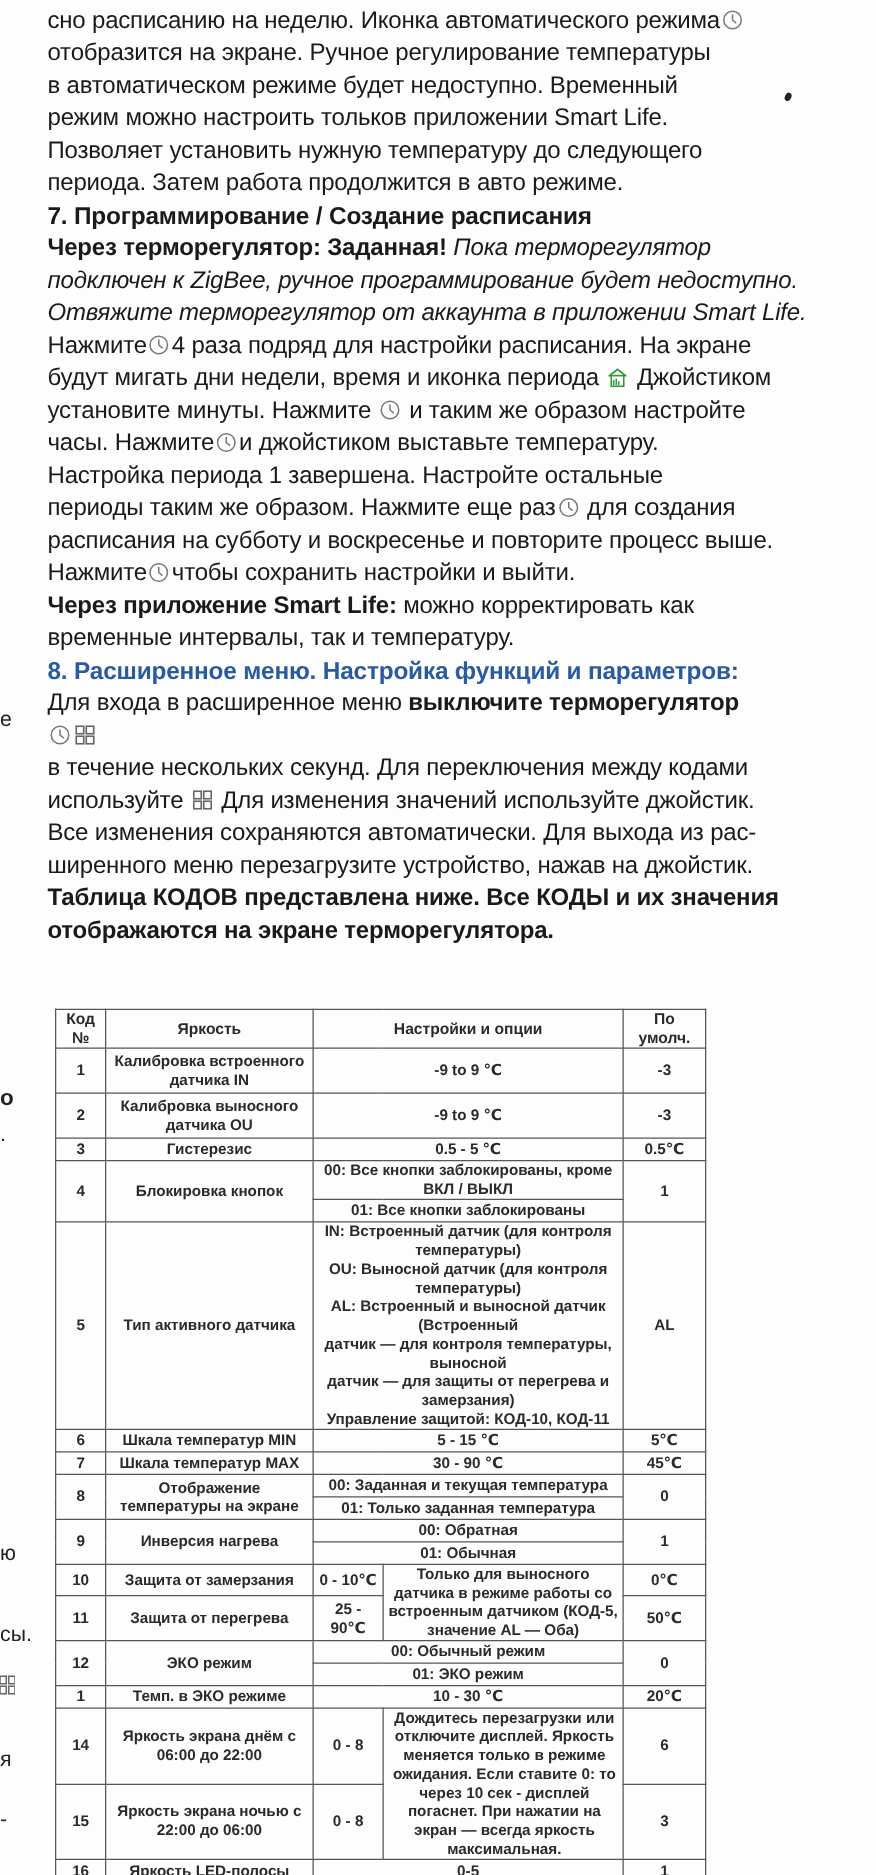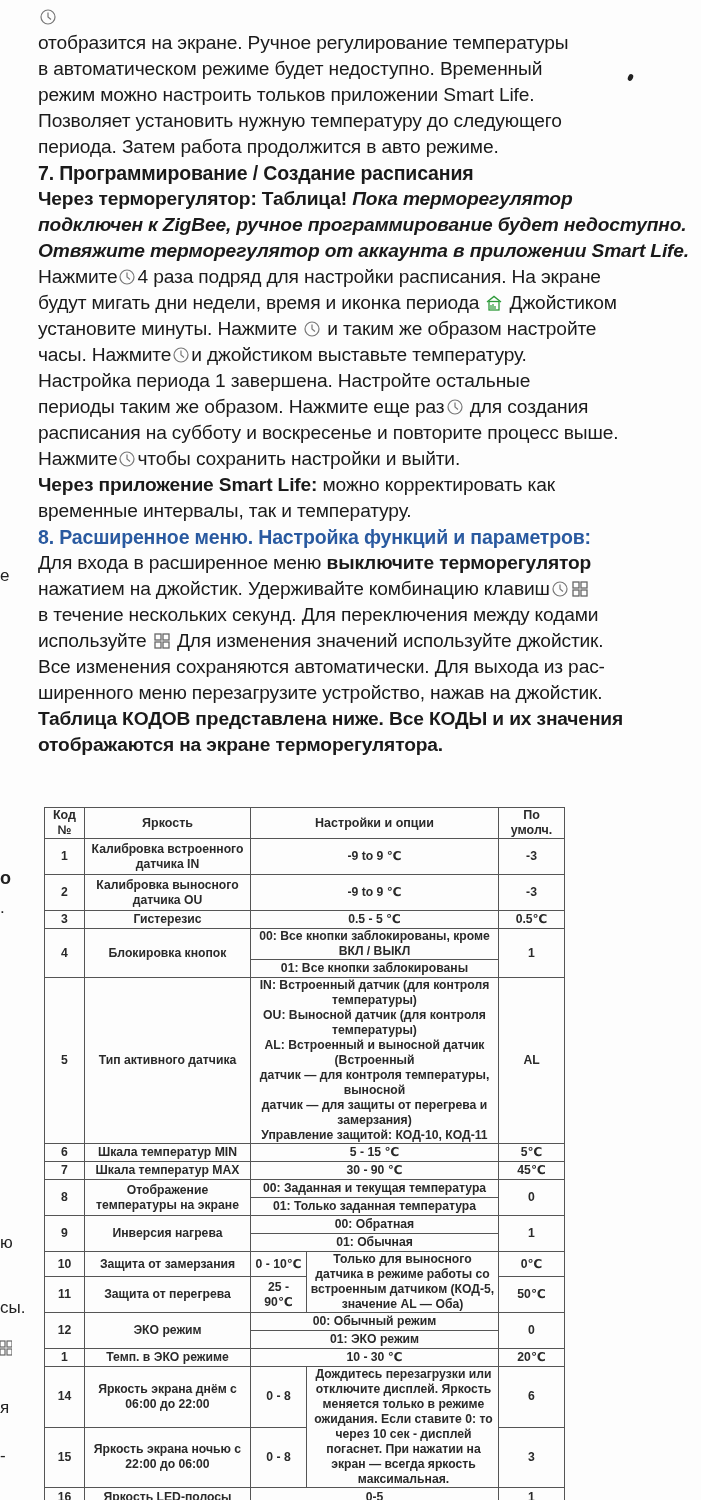--- a/index.html
+++ b/index.html
@@ -4,21 +4,21 @@
 <style>
   html, body { margin:0; padding:0; }
   body {
     width:701px; height:1500px; background:#fdfdfd; position:relative; overflow:hidden;
     font-family:"Liberation Sans", "DejaVu Sans", sans-serif; color:#1a1a1a;
   }
   .page { position:absolute; left:0; top:0; width:701px; height:1500px; }
   .text { position:absolute; left:38px; top:4px; width:665px; font-size:19.2px; line-height:26px; letter-spacing:-0.15px; white-space:nowrap; }
   .text p { margin:0; }
   .b { font-weight:bold; }
-  .i { font-style:italic;font-weight:bold; }
+  .i { font-style:italic; }
   .h7 { font-weight:bold; font-size:19.5px; }
   .h8 { font-weight:bold; color:#2a5aa0; font-size:19.5px; }
   .ico { display:inline-block; width:16px; height:16px; vertical-align:-2px; margin:0 2px; }
   .margin-frag { position:absolute; left:0; font-size:17px; color:#222; }
   .dot { position:absolute; left:628px; top:74px; width:5px; height:7px; background:#222; border-radius:50%; transform:rotate(25deg); }
   table.codes { position:absolute; left:44px; top:807px; width:521px; border-collapse:collapse; font-size:12.2px; font-weight:bold; color:#2a2a2a; }
   table.codes td, table.codes th { border:1px solid #555; text-align:center; padding:0 2px; line-height:15px; }
   table.codes th { height:28px; font-size:12.5px; }
   .c-num { width:40px; }
   .c-fn { width:166px; }
@@ -43,32 +43,32 @@
         <rect x="0" y="9" width="5" height="6" fill="none" stroke="#666" stroke-width="1.2"></rect>
         <rect x="7" y="1" width="5" height="6" fill="none" stroke="#666" stroke-width="1.2"></rect>
         <rect x="7" y="9" width="5" height="6" fill="none" stroke="#666" stroke-width="1.2"></rect>
       </svg>
   </div>
   <div class="margin-frag" style="top:1398px">я</div>
   <div class="margin-frag" style="top:1446px">-</div>
   <div class="dot"></div>
 
   <div class="text">
-    <p><span class="ico"><svg viewBox="0 0 16 16" width="16" height="16">
+    <p><span>сно расписанию на неделю. Иконка автоматического режима</span><span class="ico"><svg viewBox="0 0 16 16" width="16" height="16">
             <circle cx="8" cy="8" r="7" fill="none" stroke="#777" stroke-width="1.2"></circle>
             <path d="M8 3.5V8L11 10.5" stroke="#777" stroke-width="1.2" fill="none"></path>
           </svg></span></p>
     <p>отобразится на экране. Ручное регулирование температуры</p>
     <p>в автоматическом режиме будет недоступно. Временный</p>
     <p>режим можно настроить тольков приложении Smart Life.</p>
     <p>Позволяет установить нужную температуру до следующего</p>
     <p>периода. Затем работа продолжится в авто режиме.</p>
 
     <p class="h7">7. Программирование / Создание расписания</p>
-    <p><span class="b">Через терморегулятор:</span> <span class="b">Таблица!</span> <span class="i">Пока терморегулятор</span></p>
+    <p><span class="b">Через терморегулятор:</span> <span class="b">Заданная!</span> <span class="i">Пока терморегулятор</span></p>
     <p class="i">подключен к ZigBee, ручное программирование будет недоступно.</p>
     <p class="i">Отвяжите терморегулятор от аккаунта в приложении Smart Life.</p>
     <p><span>Нажмите</span><span class="ico"><svg viewBox="0 0 16 16" width="16" height="16">
             <circle cx="8" cy="8" r="7" fill="none" stroke="#777" stroke-width="1.2"></circle>
             <path d="M8 3.5V8L11 10.5" stroke="#777" stroke-width="1.2" fill="none"></path>
           </svg></span><span>4 раза подряд для настройки расписания. На экране</span></p>
     <p><span>будут мигать дни недели, время и иконка периода</span> <span class="ico"><svg viewBox="0 0 16 16" width="16" height="16">
             <path d="M1 7L8 1.5L15 7" fill="none" stroke="#2e9a3a" stroke-width="1.4"></path>
             <rect x="3" y="6.5" width="10" height="8.5" fill="none" stroke="#2e9a3a" stroke-width="1.3"></rect>
             <path d="M5 14V10M7 14V9M9 14V11" stroke="#2e9a3a" stroke-width="1.2"></path>
@@ -89,21 +89,21 @@
     <p>расписания на субботу и воскресенье и повторите процесс выше.</p>
     <p><span>Нажмите</span><span class="ico"><svg viewBox="0 0 16 16" width="16" height="16">
             <circle cx="8" cy="8" r="7" fill="none" stroke="#777" stroke-width="1.2"></circle>
             <path d="M8 3.5V8L11 10.5" stroke="#777" stroke-width="1.2" fill="none"></path>
           </svg></span><span>чтобы сохранить настройки и выйти.</span></p>
     <p><span class="b">Через приложение Smart Life:</span> <span>можно корректировать как</span></p>
     <p>временные интервалы, так и температуру.</p>
 
     <p class="h8">8. Расширенное меню. Настройка функций и параметров:</p>
     <p><span>Для входа в расширенное меню</span> <span class="b">выключите терморегулятор</span></p>
-    <p><span>нажатием на джойстик. Удерживайте комбинацию клавиш</span><span class="ico"><svg viewBox="0 0 16 16" width="16" height="16">
+    <p><span class="ico"><svg viewBox="0 0 16 16" width="16" height="16">
             <circle cx="8" cy="8" r="7" fill="none" stroke="#777" stroke-width="1.2"></circle>
             <path d="M8 3.5V8L11 10.5" stroke="#777" stroke-width="1.2" fill="none"></path>
           </svg></span><span class="ico"><svg viewBox="0 0 16 16" width="16" height="16">
             <rect x="1" y="1" width="6" height="6" fill="none" stroke="#666" stroke-width="1.3"></rect>
             <rect x="9" y="1" width="6" height="6" fill="none" stroke="#666" stroke-width="1.3"></rect>
             <rect x="1" y="9" width="6" height="6" fill="none" stroke="#666" stroke-width="1.3"></rect>
             <rect x="9" y="9" width="6" height="6" fill="none" stroke="#666" stroke-width="1.3"></rect>
           </svg></span></p>
     <p>в течение нескольких секунд. Для переключения между кодами</p>
     <p><span>используйте</span> <span class="ico"><svg viewBox="0 0 16 16" width="16" height="16">

